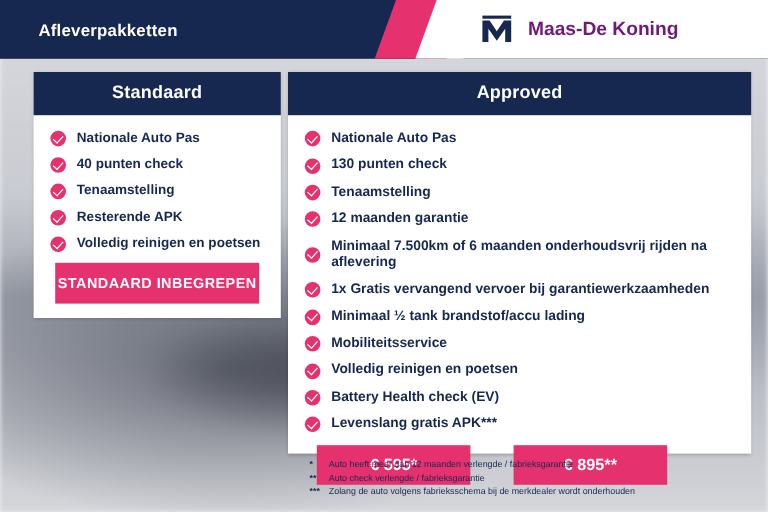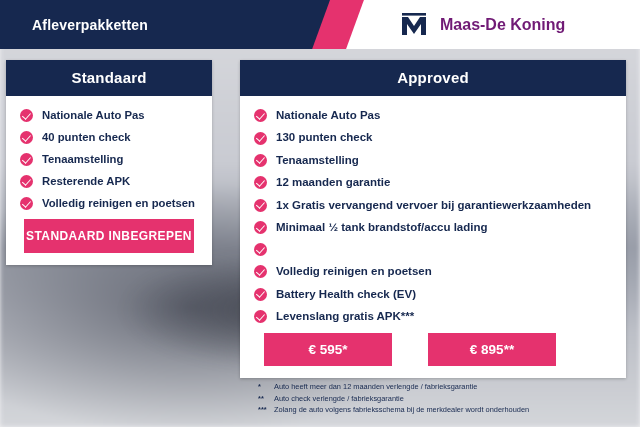--- a/index.html
+++ b/index.html
@@ -81,21 +81,21 @@
     font-weight: bold;
     white-space: nowrap;
   }
 
   
   .card {
     position: absolute;
     background: #ffffff;
     box-shadow: 0 1px 3px rgba(0,0,0,0.22);
   }
-  .card-standaard { left: 6px; top: 60px; width: 206px; height: 205px; }
+  .card-standaard { left: 28px; top: 60px; width: 206px; height: 205px; }
   .card-approved  { left: 240px; top: 60px; width: 386px; height: 318px; }
 
   .card-head {
     background: #16284f;
     color: #ffffff;
     text-align: center;
     font-weight: bold;
     font-size: 15px;
     padding: 9px 0 10px;
     letter-spacing: 0.2px;
@@ -249,28 +249,33 @@
       <div class="feature">
         <span class="check"></span>
         <span class="feature-label">Tenaamstelling</span>
       </div>
       <div class="feature">
         <span class="check"></span>
         <span class="feature-label">12 maanden garantie</span>
       </div>
       <div class="feature">
         <span class="check"></span>
+        <span class="feature-label">Minimaal 7.500km of 6 maanden onderhoudsvrij rijden na aflevering</span>
+      </div>
+      <div class="feature">
+        <span class="check"></span>
         <span class="feature-label">1x Gratis vervangend vervoer bij garantiewerkzaamheden</span>
       </div>
       <div class="feature">
         <span class="check"></span>
         <span class="feature-label">Minimaal ½ tank brandstof/accu lading</span>
       </div>
       <div class="feature">
         <span class="check"></span>
+        <span class="feature-label">Mobiliteitsservice</span>
       </div>
       <div class="feature">
         <span class="check"></span>
         <span class="feature-label">Volledig reinigen en poetsen</span>
       </div>
       <div class="feature">
         <span class="check"></span>
         <span class="feature-label">Battery Health check (EV)</span>
       </div>
       <div class="feature">

